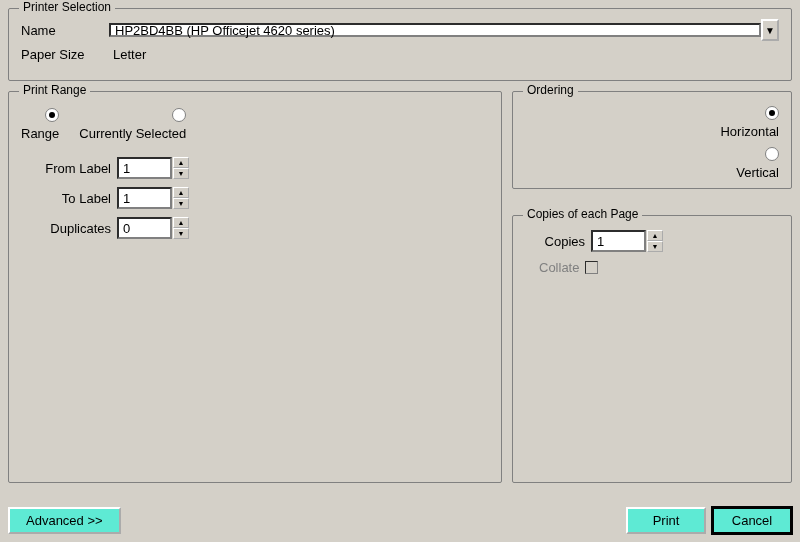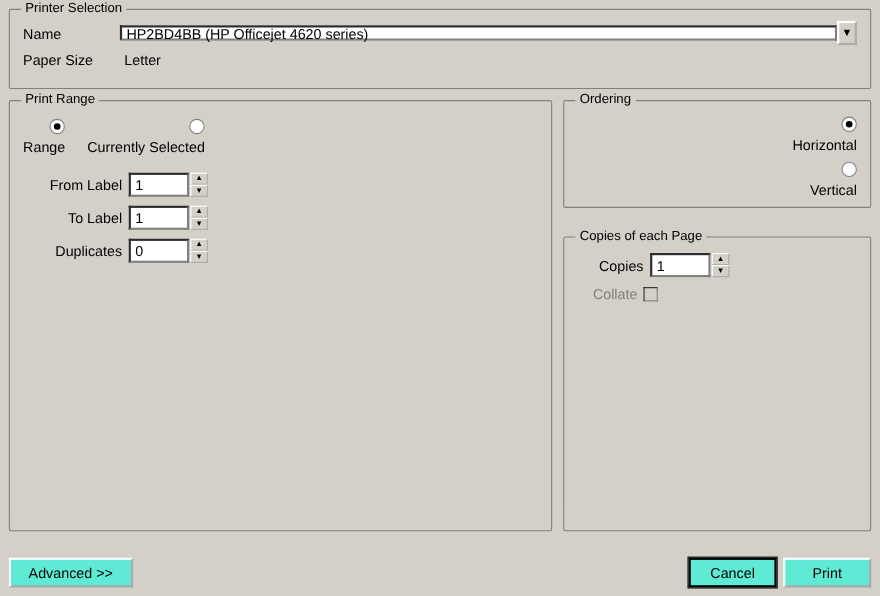--- a/index.html
+++ b/index.html
@@ -381,16 +381,16 @@
         <div class="checkbox"></div>
       </div>
     </div>
 
   </div>
 </div>
 
 <div class="bottom-bar">
   <button class="btn">Advanced &gt;&gt;</button>
   <div class="btn-right">
+    <button class="btn">Print</button>
     <button class="btn focused">Cancel</button>
-    <button class="btn">Print</button>
   </div>
 </div>
 
 </body></html>

